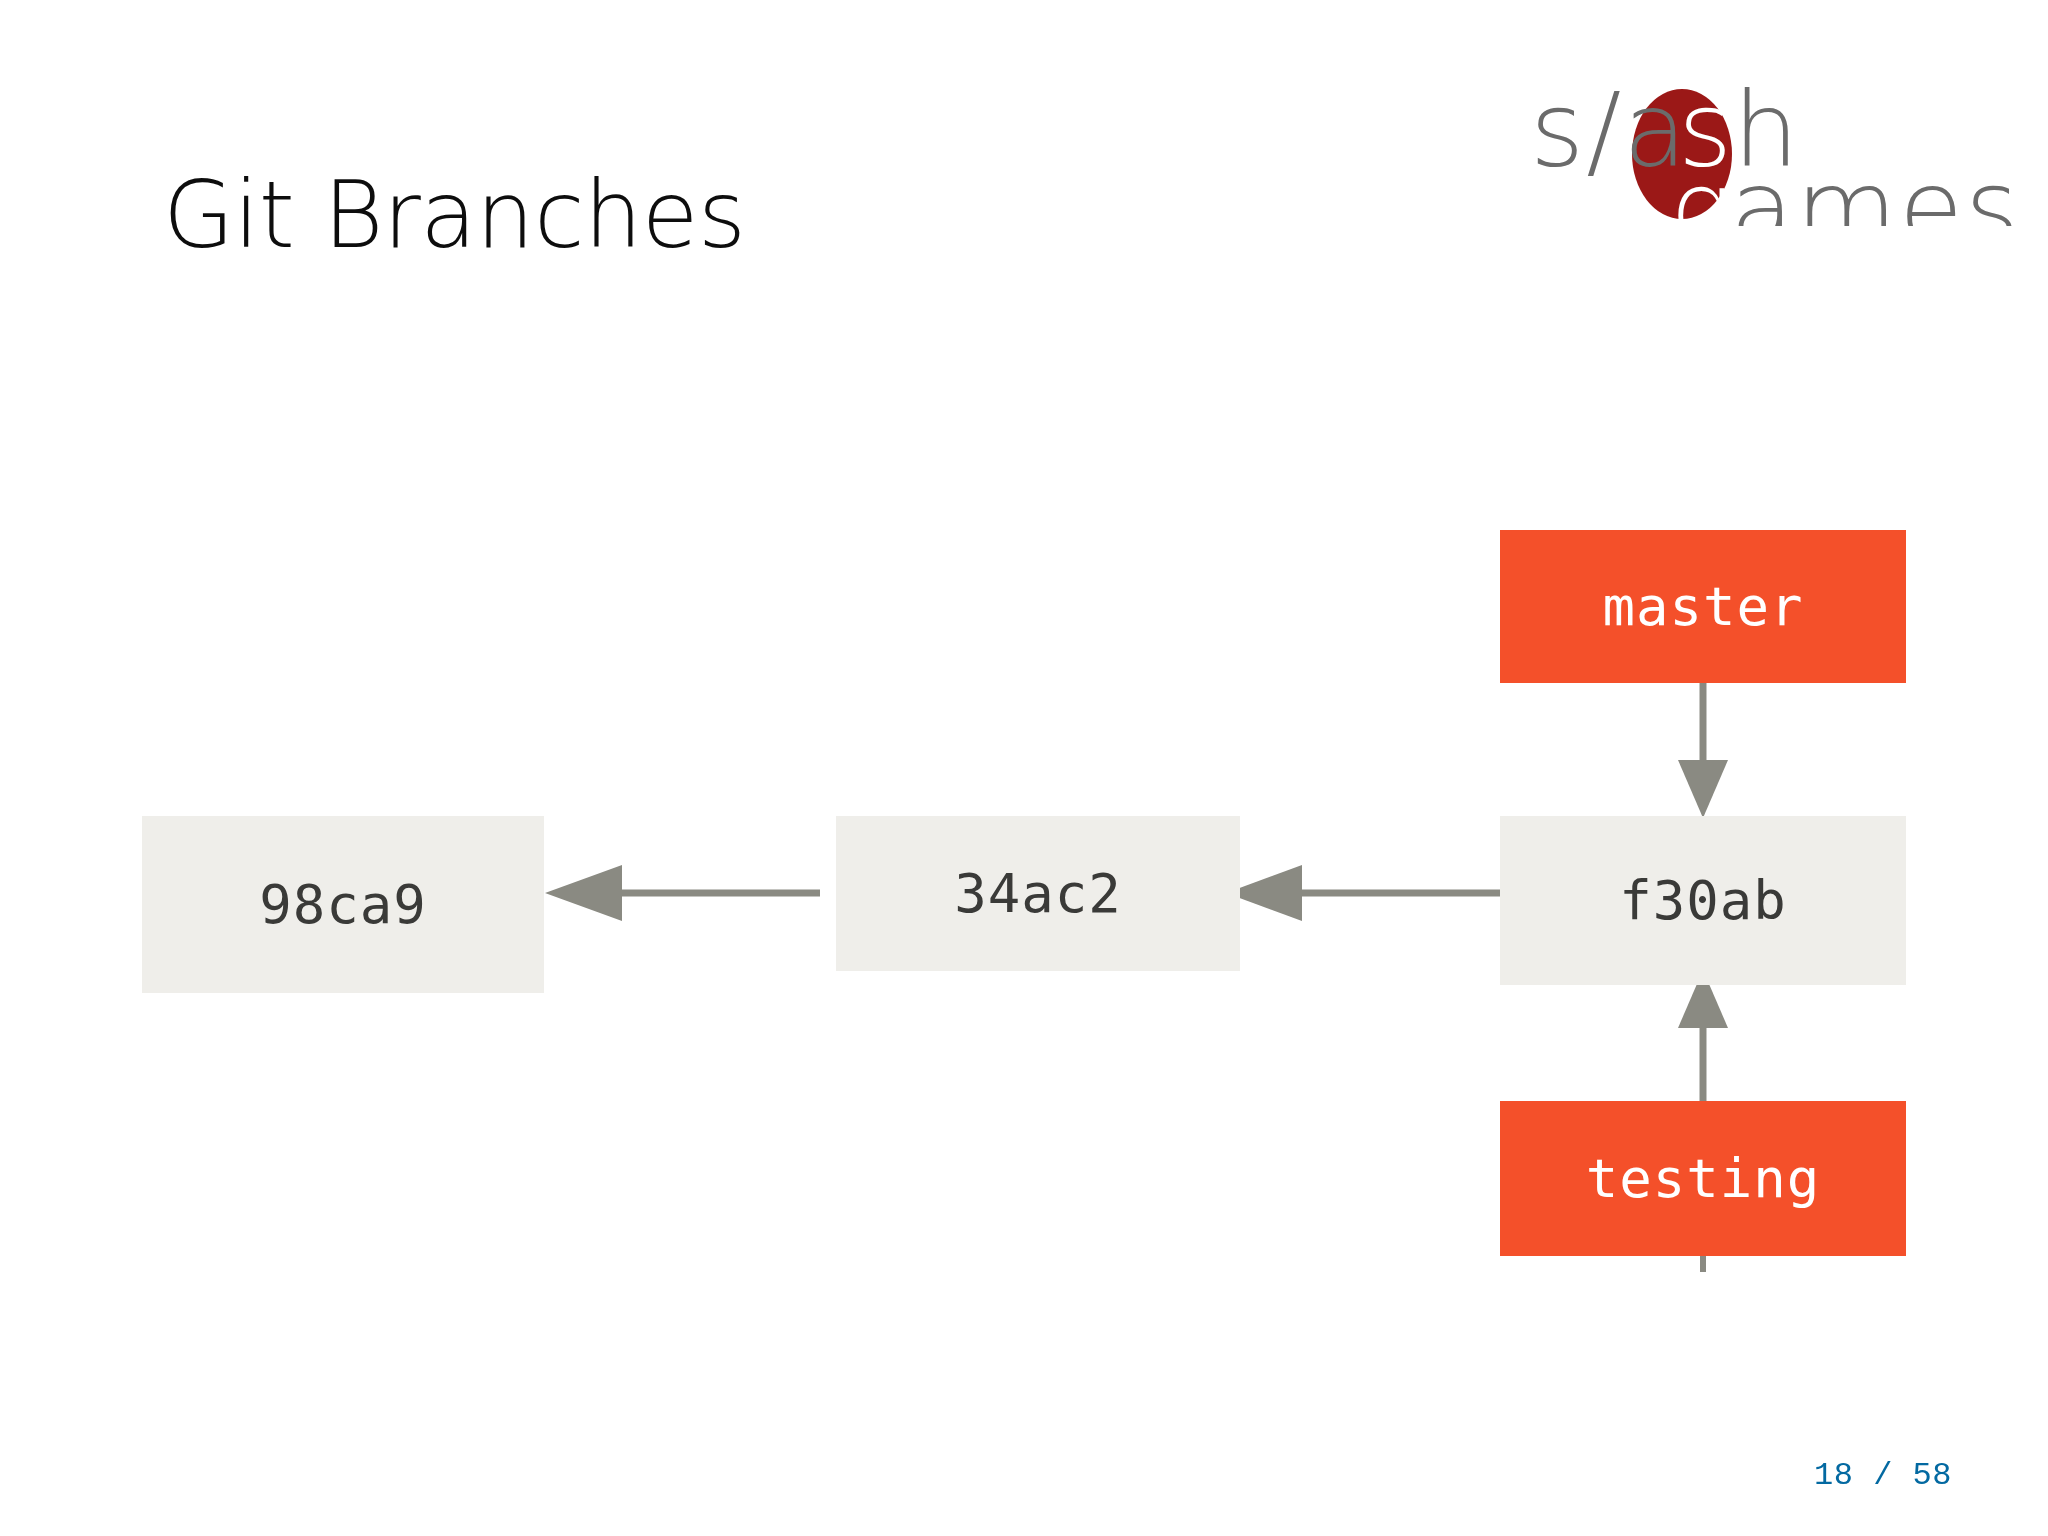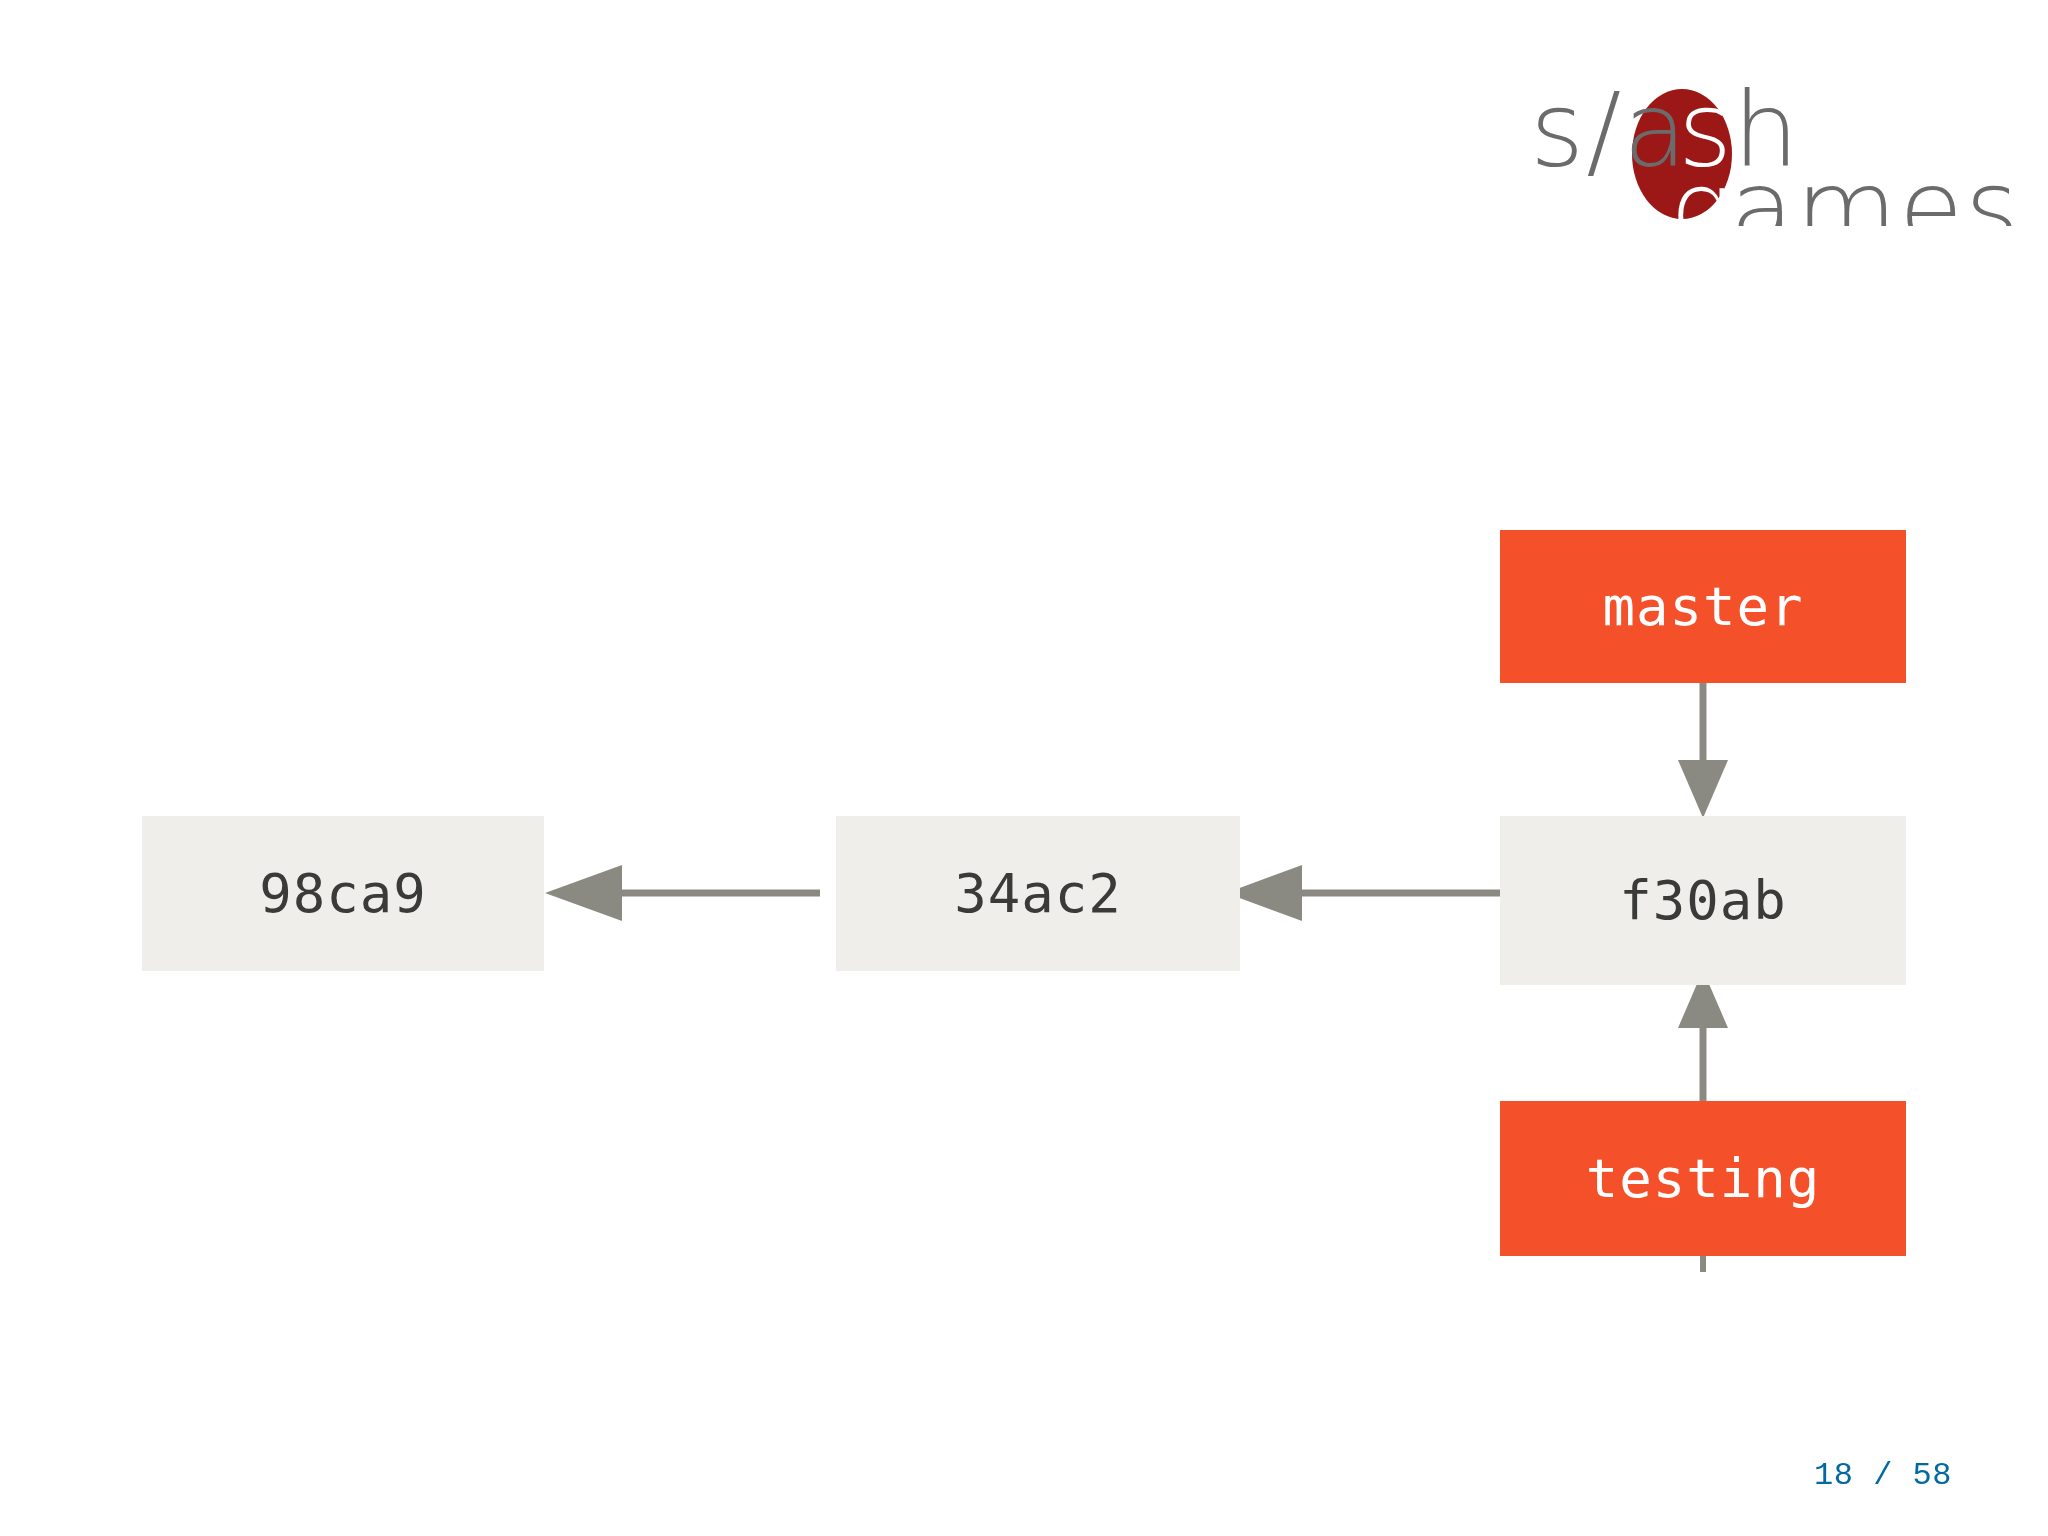--- a/index.html
+++ b/index.html
@@ -70,21 +70,21 @@
     background: #efeeea;
     color: #3a3a38;
   }
 
   .node.branch {
     background: #f4502a;
     color: #ffffff;
   }
 
   
-  #node-98ca9 { left: 142px;  top: 816px;  width: 402px; height: 155px; }
+  #node-98ca9 { left: 142px;  top: 816px;  width: 402px; height: 177px; }
   #node-34ac2 { left: 820px;  top: 816px;  width: 404px; height: 155px; margin-left: 16px; }
   #node-f30ab { left: 1500px; top: 816px;  width: 406px; height: 169px; }
 
   
   #node-master  { left: 1500px; top: 530px;  width: 406px; height: 153px; }
   #node-testing { left: 1500px; top: 1101px; width: 406px; height: 155px; }
 
   
   #arrows {
     position: absolute;
@@ -104,20 +104,21 @@
     font-size: 32px;
     color: #0369a1;
     letter-spacing: 0.5px;
   }
 </style>
 </head>
 <body>
 
 <div id="slide">
 
+  <div id="slide-title">Git Branches</div>
 
   <div id="logo">
     <svg width="510" height="170" viewBox="0 0 510 170" xmlns="http://www.w3.org/2000/svg">
 
       <ellipse cx="152" cy="98" rx="50" ry="65" fill="#9b1817"></ellipse>
 
       <text x="0" y="110" font-family="DejaVu Sans, sans-serif" font-weight="300" font-size="104" fill="#6b6b6b" letter-spacing="2">s/a</text>
       <text x="148" y="110" font-family="DejaVu Sans, sans-serif" font-weight="300" font-size="104" fill="#ffffff" letter-spacing="2">s</text>
       <text x="203" y="110" font-family="DejaVu Sans, sans-serif" font-weight="300" font-size="104" fill="#6b6b6b" letter-spacing="2">h</text>
 

